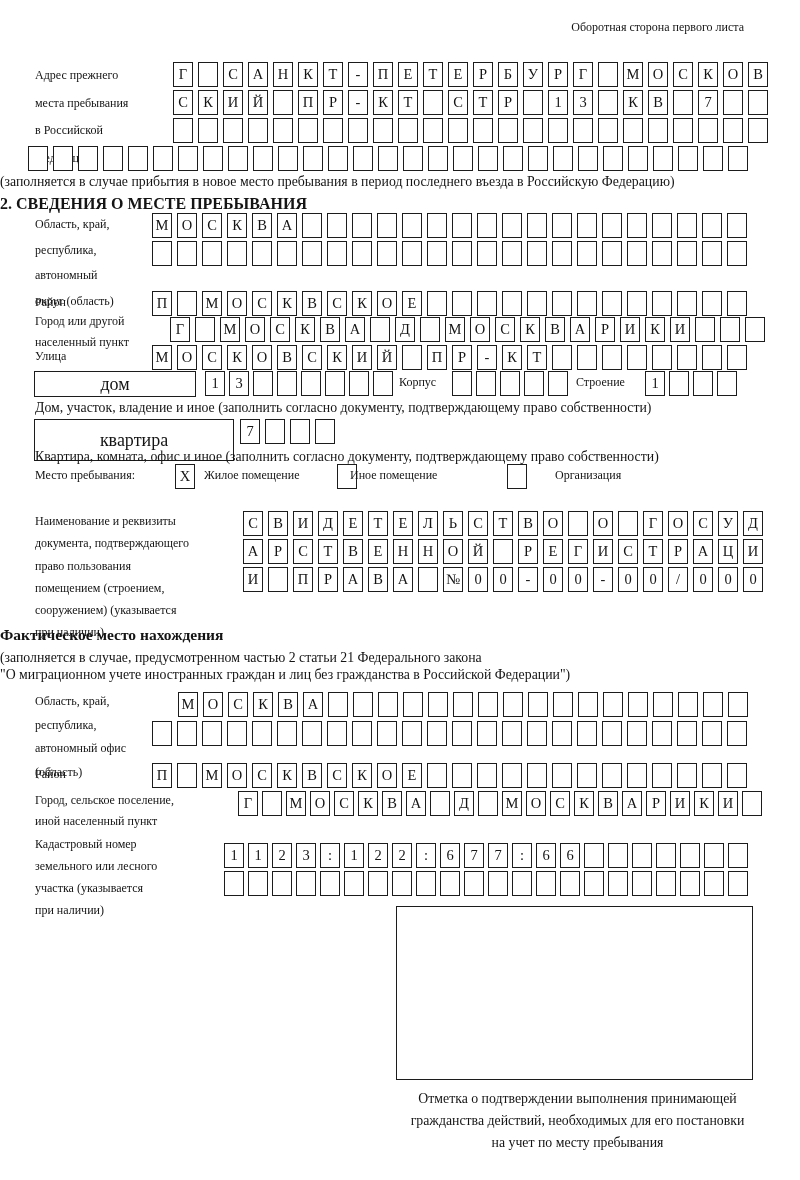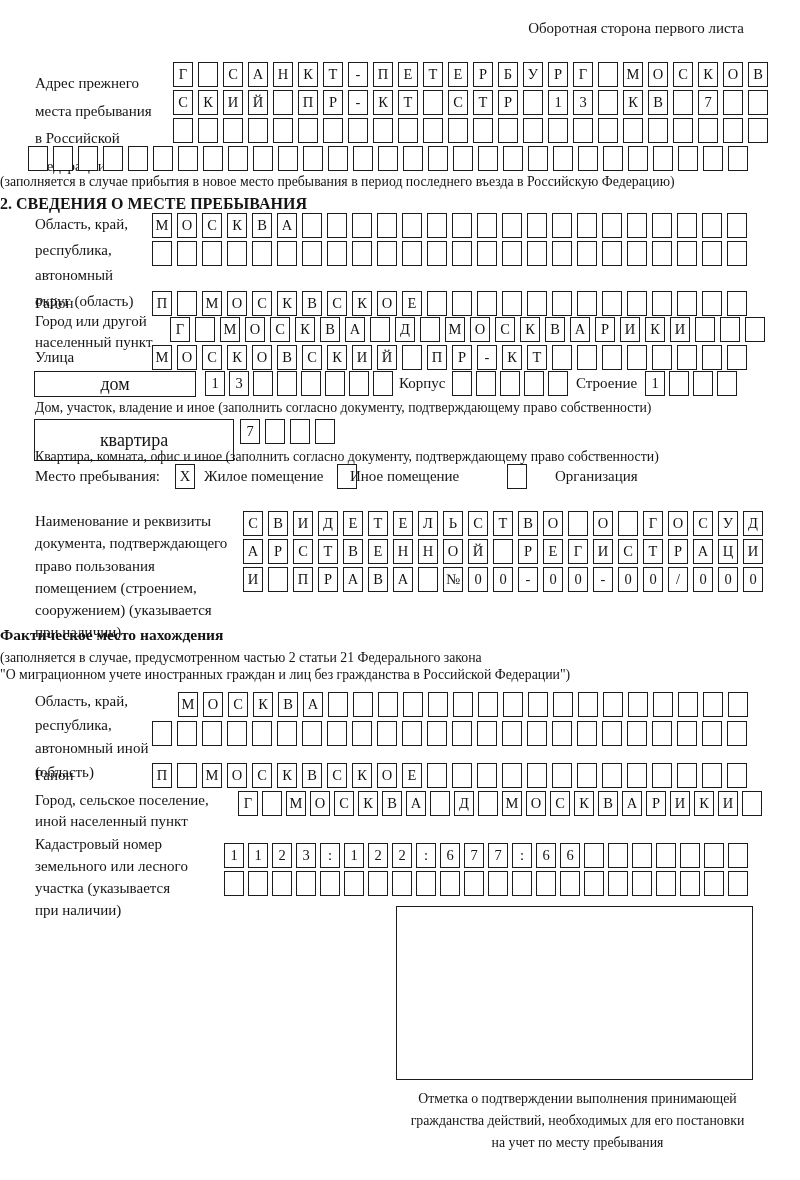--- a/index.html
+++ b/index.html
@@ -1,19 +1,19 @@
 <!DOCTYPE html>
 <html><head>
 <meta charset="utf-8">
 <style>
   html,body{margin:0;padding:0;background:#fff;}
   .page{position:relative;width:800px;height:1180px;background:#ffffff;
         font-family:"Liberation Serif","DejaVu Serif",serif;color:#141414;overflow:hidden;}
   .abs{position:absolute;}
-  .lbl{font-size:15px;white-space:nowrap;}
+  .lbl{font-size:12px;white-space:nowrap;}
   .note{font-size:13.8px;white-space:nowrap;}
   .bold{font-weight:bold;}
   .center{left:0;width:800px;text-align:left;}
   .row{position:absolute;display:flex;gap:5px;}
   .row.g4{gap:4px;}
   .cell{flex:0 0 20px;width:20px;height:25px;border:1.6px solid #1c1c1c;box-sizing:border-box;
         display:flex;align-items:center;justify-content:center;
         font-size:14.5px;line-height:1;background:#fff;}
   .cellbox{position:absolute;width:20px;height:25px;border:1.6px solid #1c1c1c;box-sizing:border-box;
         display:flex;align-items:center;justify-content:center;font-size:14.5px;background:#fff;}
@@ -22,21 +22,21 @@
   .stampbox{position:absolute;border:1.8px solid #1c1c1c;box-sizing:border-box;background:#fff;}
   .lines div{white-space:nowrap;}
 </style>
 </head>
 <body>
 
 <div class="page">
 
   <div class="abs lbl" style="top:20px;right:56px;">Оборотная сторона первого листа</div>
 
-  <div class="abs lbl lines" style="top:70px;left:35px;line-height:27.5px;">
+  <div class="abs lbl lines" style="top:62px;left:35px;line-height:27.5px;">
       <div>Адрес прежнего</div>
       <div>места пребывания</div>
       <div>в Российской</div>
       <div>Федерации</div>
     </div>
   <div class="row" style="top:62px;left:173px;">
       <div class="cell">Г</div>
       <div class="cell"></div>
       <div class="cell">С</div>
       <div class="cell">А</div>
@@ -417,21 +417,21 @@
       <div class="cell">0</div>
     </div>
 
   <div class="abs lbl bold center" style="top:626px;font-size:15.5px;">Фактическое место нахождения</div>
   <div class="abs note center" style="top:650px;">(заполняется в случае, предусмотренном частью 2 статьи 21 Федерального закона</div>
   <div class="abs note center" style="top:667px;">"О миграционном учете иностранных граждан и лиц без гражданства в Российской Федерации")</div>
 
   <div class="abs lbl lines" style="top:690px;left:35px;line-height:23.5px;">
       <div>Область, край,</div>
       <div>республика,</div>
-      <div>автономный иной</div>
+      <div>автономный офис</div>
       <div>(область)</div>
     </div>
   <div class="row" style="top:692px;left:178px;">
       <div class="cell">М</div>
       <div class="cell">О</div>
       <div class="cell">С</div>
       <div class="cell">К</div>
       <div class="cell">В</div>
       <div class="cell">А</div>
       <div class="cell"></div>

